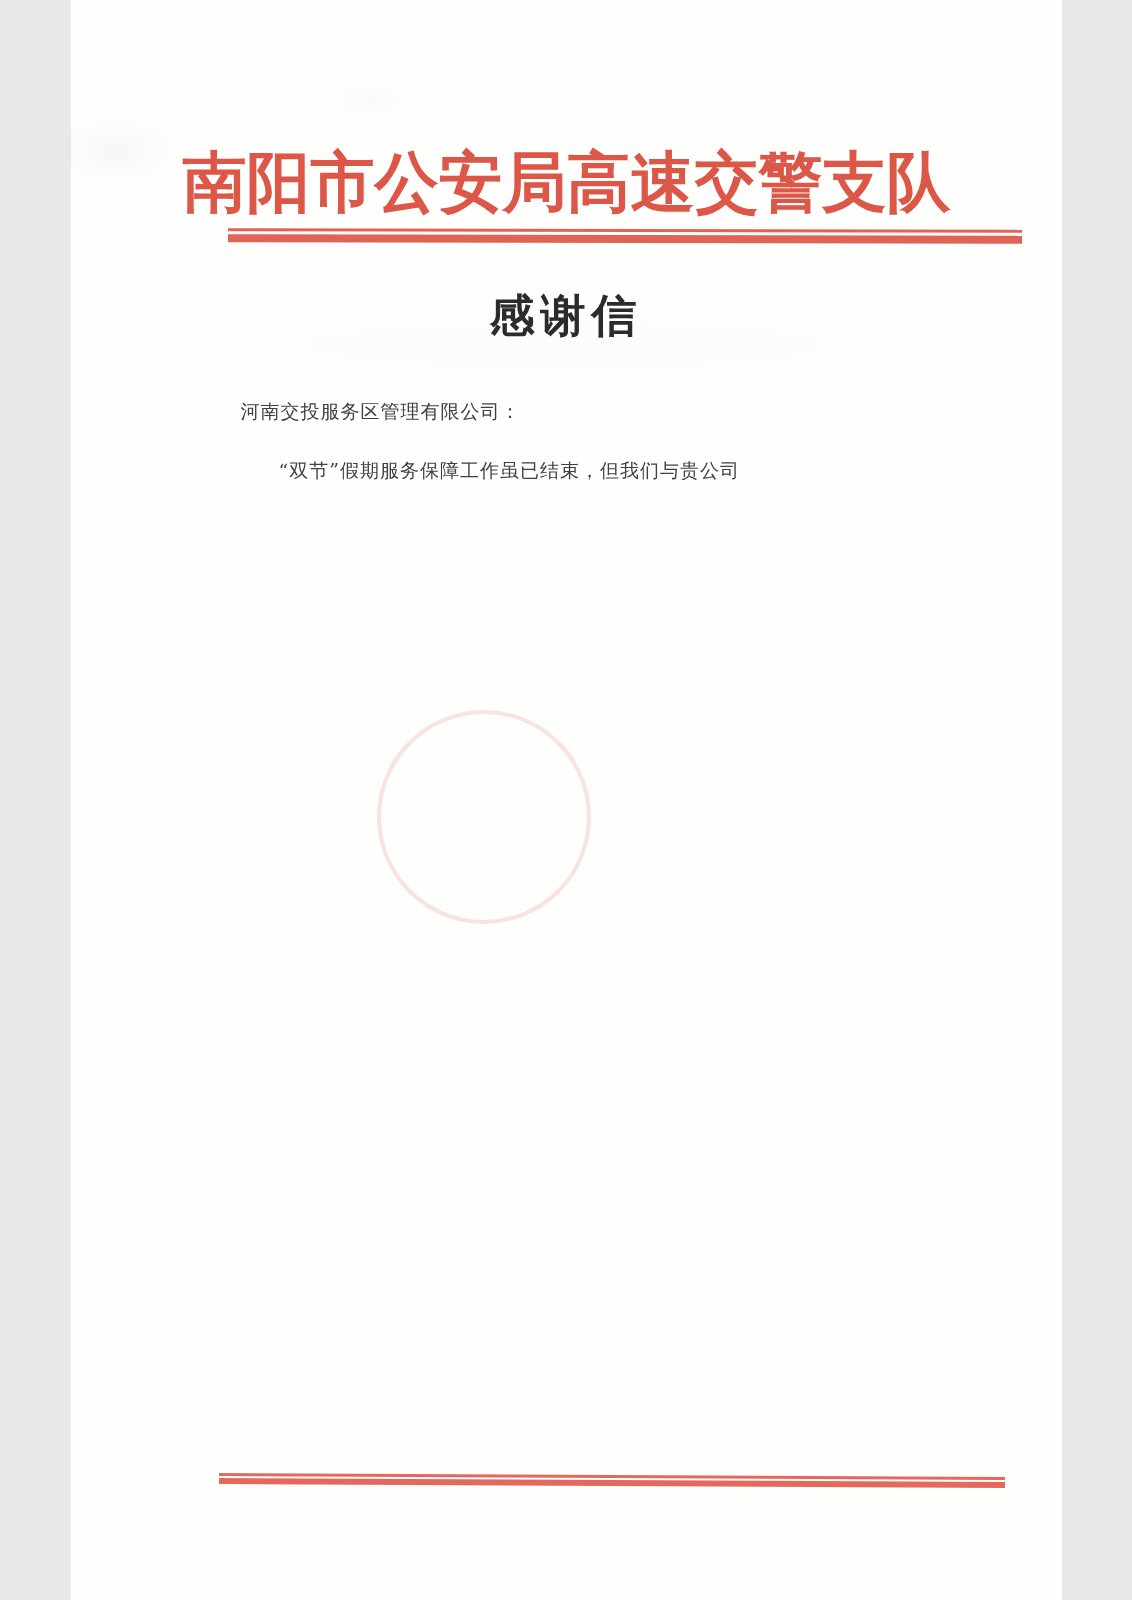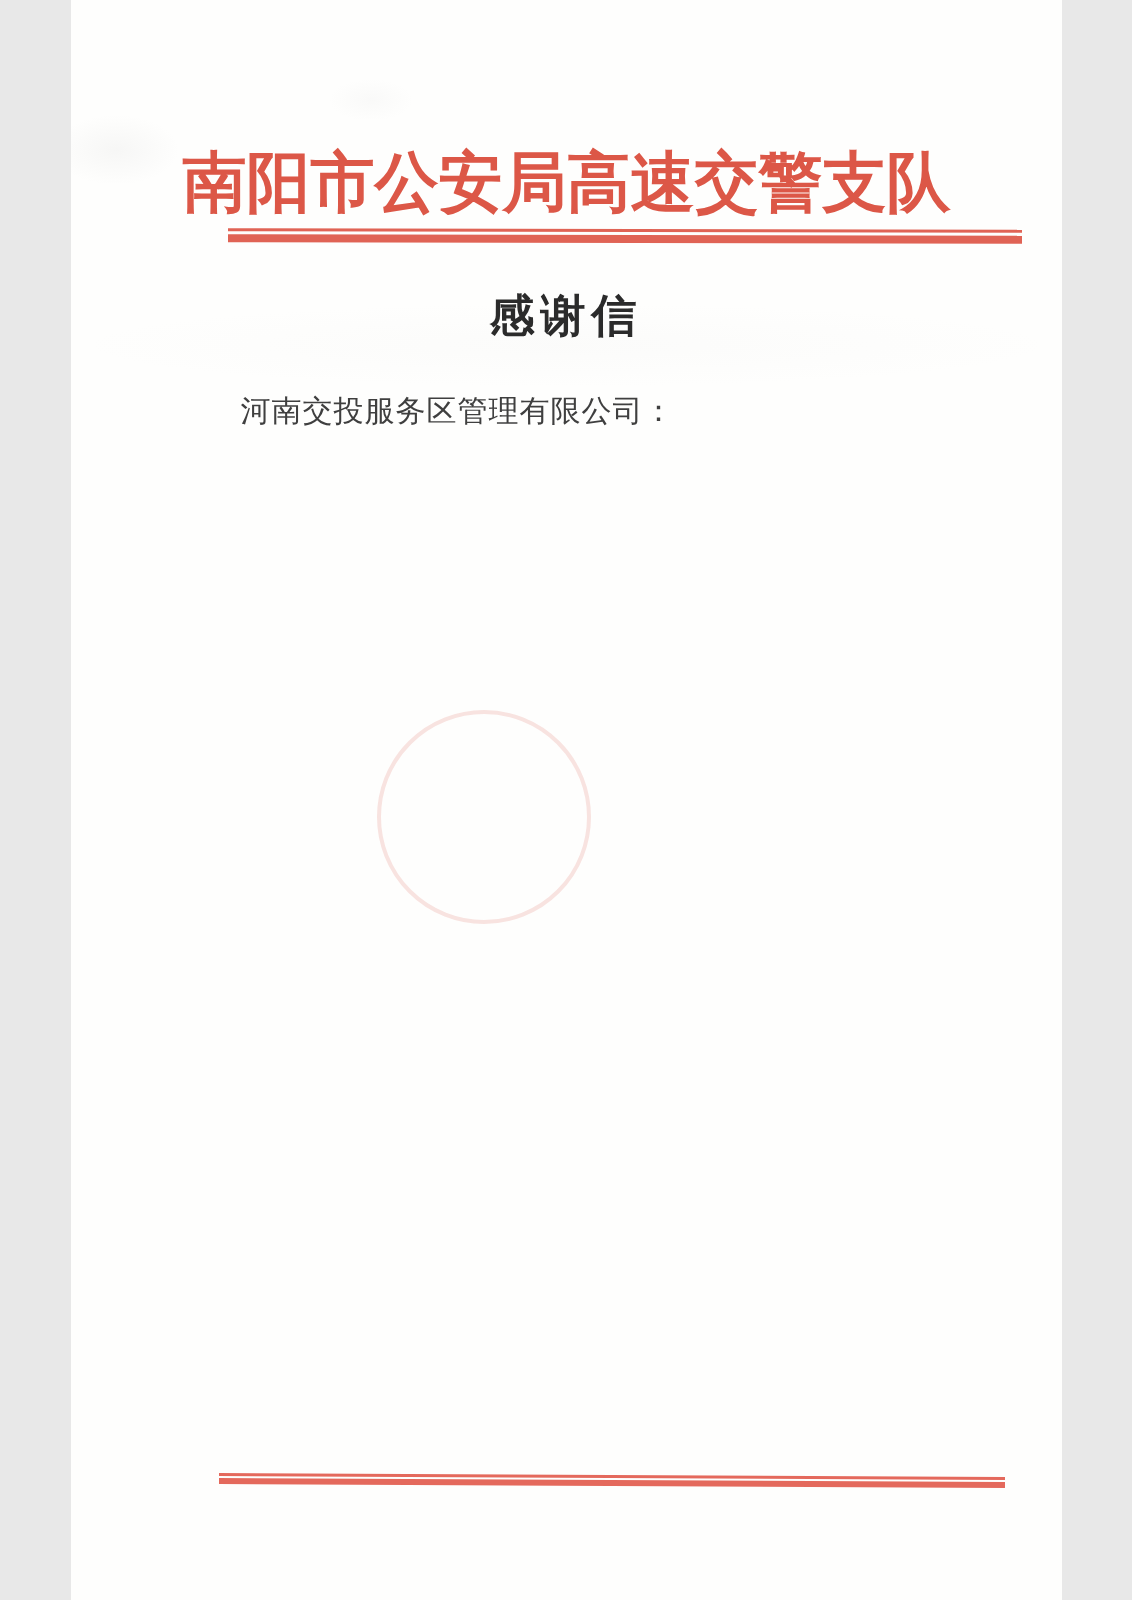--- a/index.html
+++ b/index.html
@@ -62,21 +62,21 @@
     font-weight: bold;
     font-size: 45px;
     letter-spacing: 6px;
     color: #2b2b2b;
   }
   .letter-body {
     position: absolute;
     top: 382px;
     left: 170px;
     width: 762px;
-    font-size: 30px;
+    font-size: 19px;
     line-height: 58.5px;
     color: #3f3f3f;
     text-align: justify;
     text-justify: inter-character;
     letter-spacing: 1px;
   }
   .letter-body p { margin: 0; }
   .letter-body p.indent { text-indent: 2em; }
   .seal-stamp {
     position: absolute;
@@ -109,20 +109,21 @@
   <div class="head-rule">
     <div class="stroke-thin"></div>
     <div class="stroke-gap"></div>
     <div class="stroke-thick"></div>
   </div>
 
   <div class="doc-title">感谢信</div>
 
   <div class="letter-body">
     <p class="salutation">河南交投服务区管理有限公司：</p>
+    <p class="indent">“双节”假期服务保障工作虽已结束，但我们与贵公司</p>
   </div>
 
   <div class="seal-stamp"></div>
 
   <div class="foot-rule">
     <div class="stroke-thin"></div>
     <div class="stroke-gap"></div>
     <div class="stroke-thick"></div>
   </div>
 

